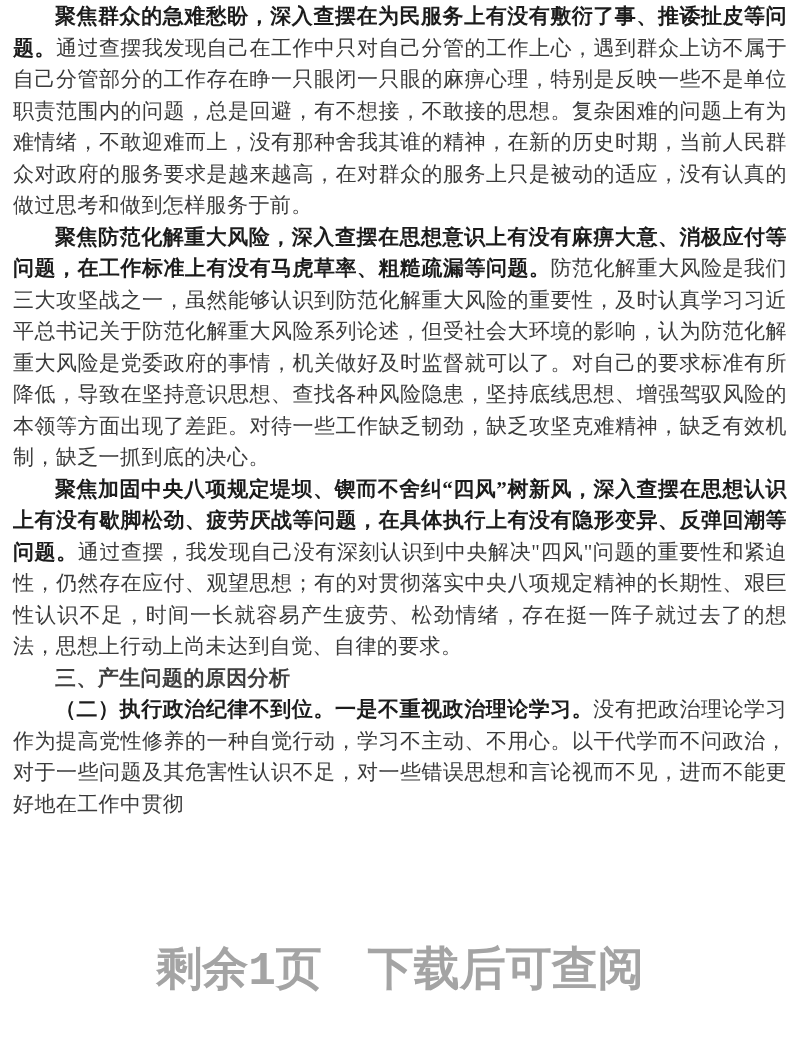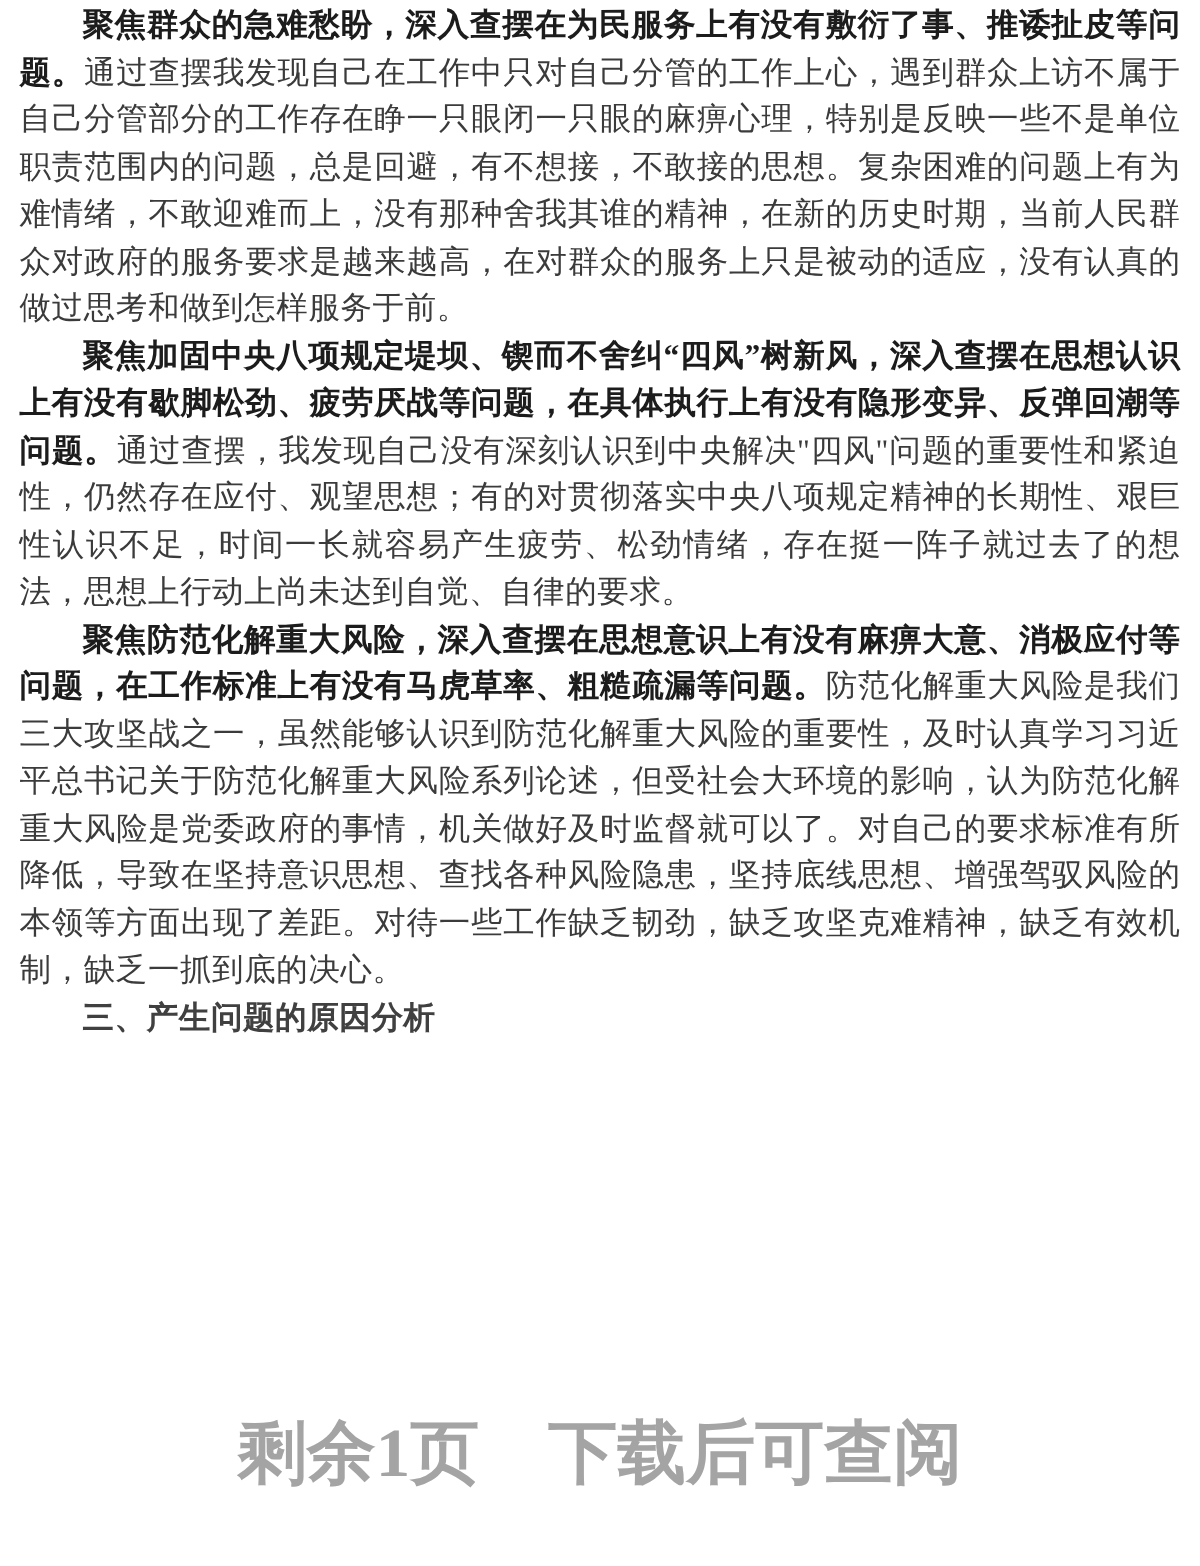--- a/index.html
+++ b/index.html
@@ -30,50 +30,53 @@
   }
   .heading-p .lead {
     color: #404040;
   }
   .footer {
     position: absolute;
     left: 0;
     right: 0;
     top: 938px;
     text-align: center;
-    font-family: Liberation Serif, serif;
+    font-family: Liberation Mono, monospace;
     font-weight: 700;
     font-size: 46px;
     color: #a4a4a4;
     white-space: nowrap;
   }
   .footer .gap { display: inline-block; width: 46px; }
 </style>
 </head>
 <body>
 
 <div class="page">
   <div class="content">
 
     <p>
       <span class="lead">聚焦群众的急难愁盼，深入查摆在为民服务上有没有敷衍了事、推诿扯皮等问题。</span><span>通过查摆我发现自己在工作中只对自己分管的工作上心，遇到群众上访不属于自己分管部分的工作存在睁一只眼闭一只眼的麻痹心理，特别是反映一些不是单位职责范围内的问题，总是回避，有不想接，不敢接的思想。复杂困难的问题上有为难情绪，不敢迎难而上，没有那种舍我其谁的精神，在新的历史时期，当前人民群众对政府的服务要求是越来越高，在对群众的服务上只是被动的适应，没有认真的做过思考和做到怎样服务于前。</span>
     </p>
 
     <p>
-      <span class="lead">聚焦加固中央八项规定堤坝、锲而不舍纠“四风”树新风，深入查摆在思想认识上有没有歇脚松劲、疲劳厌战等问题，在具体执行上有没有隐形变异、反弹回潮等问题。</span><span>通过查摆，我发现自己没有深刻认识到中央解决"四风"问题的重要性和紧迫性，仍然存在应付、观望思想；有的对贯彻落实中央八项规定精神的长期性、艰巨性认识不足，时间一长就容易产生疲劳、松劲情绪，存在挺一阵子就过去了的想法，思想上行动上尚未达到自觉、自律的要求。</span>
+      <span class="lead">聚焦防范化解重大风险，深入查摆在思想意识上有没有麻痹大意、消极应付等问题，在工作标准上有没有马虎草率、粗糙疏漏等问题。</span><span>防范化解重大风险是我们三大攻坚战之一，虽然能够认识到防范化解重大风险的重要性，及时认真学习习近平总书记关于防范化解重大风险系列论述，但受社会大环境的影响，认为防范化解重大风险是党委政府的事情，机关做好及时监督就可以了。对自己的要求标准有所降低，导致在坚持意识思想、查找各种风险隐患，坚持底线思想、增强驾驭风险的本领等方面出现了差距。对待一些工作缺乏韧劲，缺乏攻坚克难精神，缺乏有效机制，缺乏一抓到底的决心。</span>
     </p>
 
     <p>
-      <span class="lead">聚焦防范化解重大风险，深入查摆在思想意识上有没有麻痹大意、消极应付等问题，在工作标准上有没有马虎草率、粗糙疏漏等问题。</span><span>防范化解重大风险是我们三大攻坚战之一，虽然能够认识到防范化解重大风险的重要性，及时认真学习习近平总书记关于防范化解重大风险系列论述，但受社会大环境的影响，认为防范化解重大风险是党委政府的事情，机关做好及时监督就可以了。对自己的要求标准有所降低，导致在坚持意识思想、查找各种风险隐患，坚持底线思想、增强驾驭风险的本领等方面出现了差距。对待一些工作缺乏韧劲，缺乏攻坚克难精神，缺乏有效机制，缺乏一抓到底的决心。</span>
+      <span class="lead">聚焦加固中央八项规定堤坝、锲而不舍纠“四风”树新风，深入查摆在思想认识上有没有歇脚松劲、疲劳厌战等问题，在具体执行上有没有隐形变异、反弹回潮等问题。</span><span>通过查摆，我发现自己没有深刻认识到中央解决"四风"问题的重要性和紧迫性，仍然存在应付、观望思想；有的对贯彻落实中央八项规定精神的长期性、艰巨性认识不足，时间一长就容易产生疲劳、松劲情绪，存在挺一阵子就过去了的想法，思想上行动上尚未达到自觉、自律的要求。</span>
     </p>
 
     <p class="heading-p">
       <span class="lead">三、产生问题的原因分析</span>
     </p>
 
 
+    <p>
+      <span class="lead">（二）执行政治纪律不到位。一是不重视政治理论学习。</span><span>没有把政治理论学习作为提高党性修养的一种自觉行动，学习不主动、不用心。以干代学而不问政治，对于一些问题及其危害性认识不足，对一些错误思想和言论视而不见，进而不能更好地在工作中贯彻</span>
+    </p>
 
   </div>
 
   <div class="footer">
     <span>剩余1页</span><span class="gap"></span><span>下载后可查阅</span>
   </div>
 </div>
 
 </body></html>

